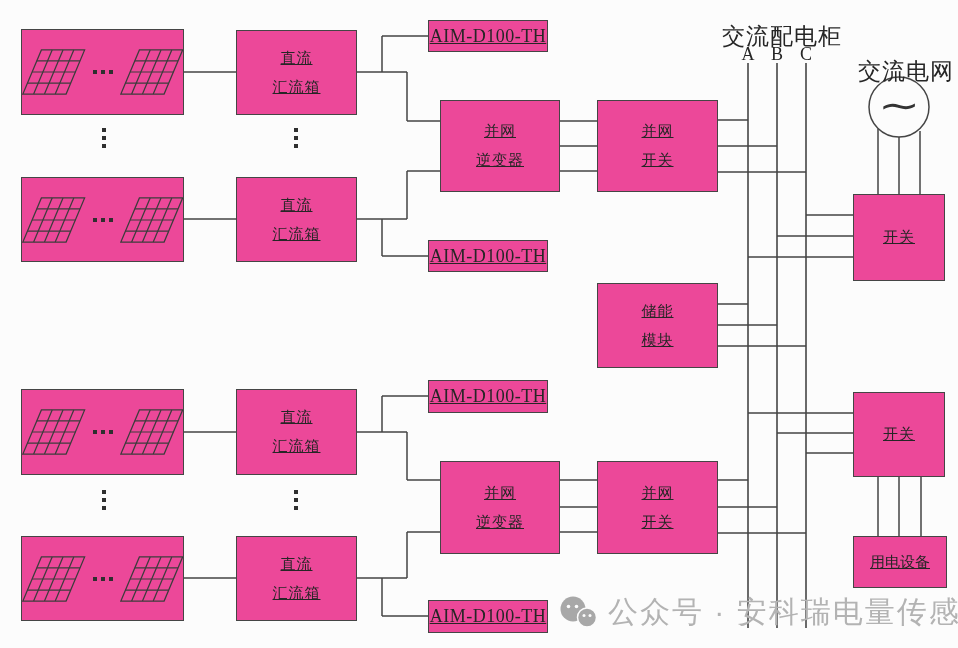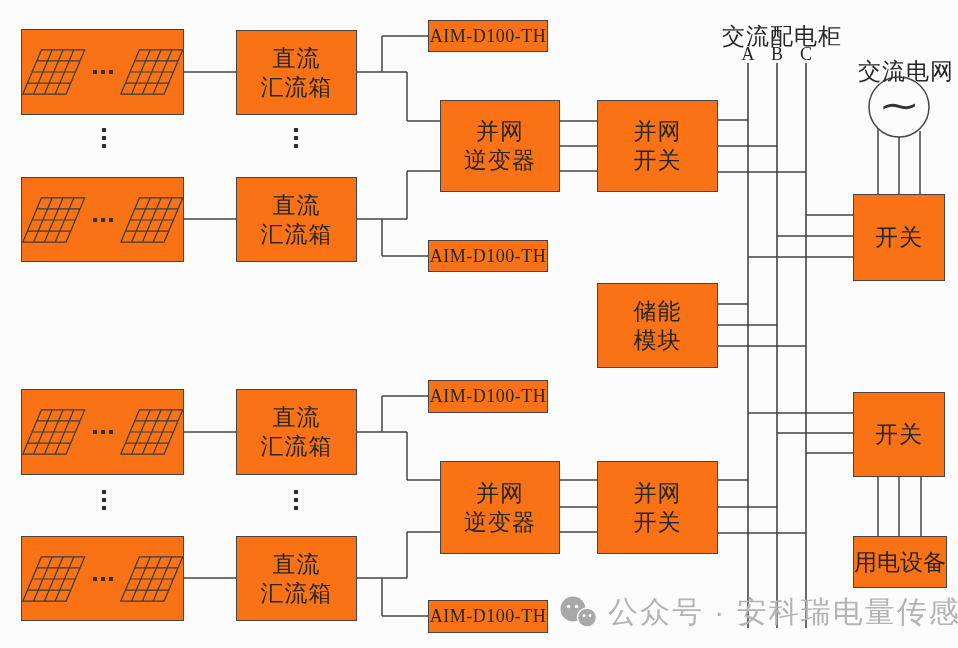--- a/index.html
+++ b/index.html
@@ -3,24 +3,24 @@
 <meta charset="utf-8">
 <style>
   html,body{margin:0;padding:0;background:#ffffff;}
   #stage{
     position:relative;width:958px;height:648px;background:#fcfcfc;overflow:hidden;
     font-family:"Liberation Serif","DejaVu Serif",serif;color:#262626;
   }
   #wires{position:absolute;left:0;top:0;z-index:1;}
   .box{
     position:absolute;z-index:2;box-sizing:border-box;
-    border:1.5px solid #454545;background:#f97316;
-    display:flex;align-items:center;justify-content:center;text-align:center;
-  }
-  .lbl{font-size:23px;line-height:29px;letter-spacing:1px;}
+    border:1.5px solid #454545;background:#ec4899;
+    display:flex;align-items:center;justify-content:center;text-align:center;text-decoration:underline;
+  }
+  .lbl{font-size:15px;line-height:29px;letter-spacing:1px;}
   .lbl span{display:block;}
   .aim{font-size:18px;letter-spacing:.5px;white-space:nowrap;}
   .freelabel{
     position:absolute;z-index:2;text-align:right;font-size:23px;letter-spacing:1px;white-space:nowrap;
   }
   .phase{position:absolute;z-index:2;font-size:18px;width:14px;text-align:center;}
   .pvrow{display:flex;align-items:center;justify-content:center;gap:7px;}
   .hdots,.vdots{display:flex;gap:4px;align-items:center;justify-content:center;}
   .vdots{flex-direction:column;position:absolute;z-index:2;width:10px;}
   .dot{width:4px;height:4px;background:#2f2f2f;}

